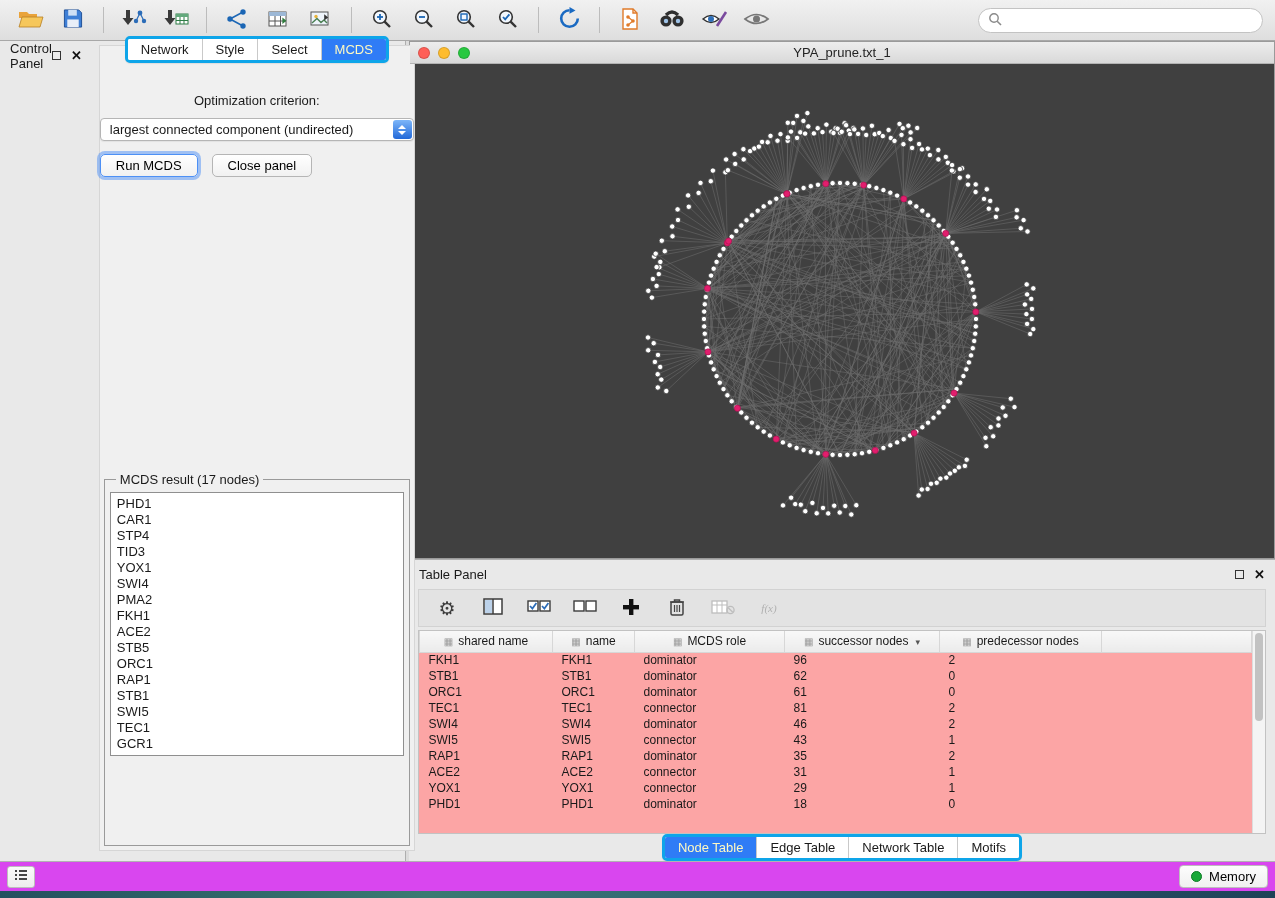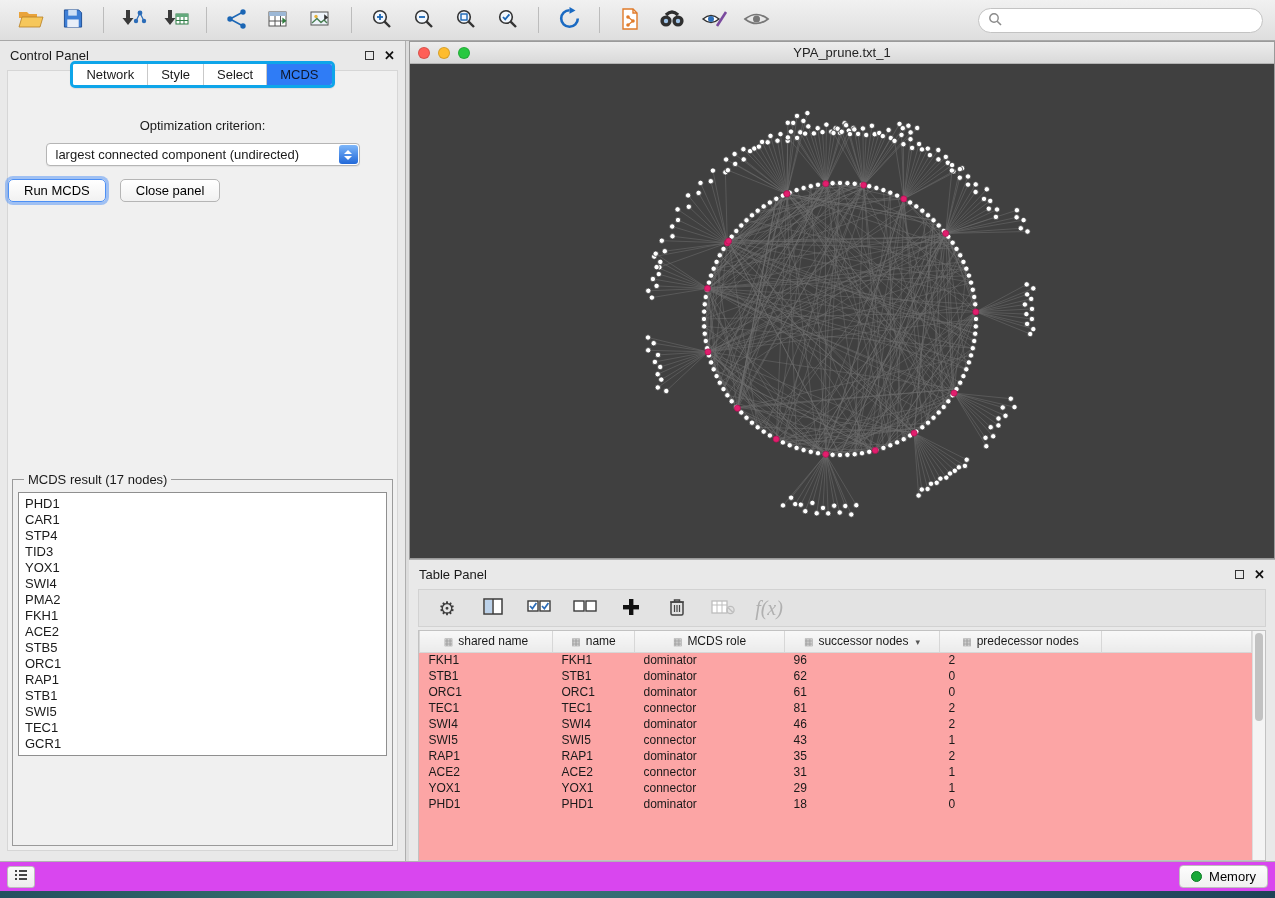--- a/index.html
+++ b/index.html
@@ -12,31 +12,31 @@
   .tb-btn { width: 38px; height: 32px; display: flex; align-items: center; justify-content: center; border-radius: 4px; cursor: default; }
   .tb-sep { width: 1px; height: 26px; background: #bcbcbc; margin: 0 7px; }
   .tb-spacer { flex: 1; }
   .searchbox { width: 285px; height: 25px; background: #ffffff; border: 1px solid #c3c3c3; border-radius: 13px; display: flex; align-items: center; padding: 0 9px; gap: 6px; }
   .searchbox input { border: none; outline: none; flex: 1; font-size: 13px; font-family: "Liberation Sans", sans-serif; background: transparent; }
 
   
   .main { flex: 1; display: flex; min-height: 0; }
 
   
-  .control-panel { width: 406px; flex: 0 0 406px; background: #e9e9e9; border-right: 1px solid #aeaeae; display: flex; flex-direction: column; padding-top: 2px; }
+  .control-panel { width: 406px; flex: 0 0 406px; background: #e9e9e9; border-right: 1px solid #aeaeae; display: flex; flex-direction: row; padding-top: 2px; }
   .panel-hdr { height: 25px; display: flex; align-items: center; padding: 0 10px; font-size: 13px; }
   .panel-hdr-controls { margin-left: auto; display: flex; align-items: center; gap: 10px; }
   .float-icon { width: 9px; height: 9px; border: 1.5px solid #333; display: inline-block; }
   .close-icon { font-size: 13px; font-weight: bold; color: #111; line-height: 1; }
   .cp-content { flex: 1; margin: 2px 7px 10px 7px; background: #f0f0f0; border: 1px solid #d6d6d6; display: flex; flex-direction: column; min-height: 0; position: relative; padding-top: 6px; }
   .seg-row { display: flex; justify-content: center; margin-top: -16px; }
   .seg { display: flex; border: 3px solid #0ea5e9; border-radius: 5px; overflow: hidden; background: #ffffff; box-shadow: 0 1px 1px rgba(0,0,0,0.08); }
   .seg-item { padding: 3px 13px; font-size: 13px; border-right: 1px solid #c9c9c9; background: #ffffff; cursor: default; }
   .seg-item:last-child { border-right: none; }
-  .seg-item.active { background: #2f7cf6; color: #0f172a; }
+  .seg-item.active { background: #2f7cf6; color: #fef9c3; }
   .opt-label { text-align: center; margin-top: 30px; font-size: 13px; }
   .dd-row { display: flex; justify-content: center; margin-top: 10px; }
   .dropdown { width: 314px; height: 23px; background: #ffffff; border: 1px solid #b5b5b5; border-radius: 4px; display: flex; align-items: center; padding-left: 9px; font-size: 13px; position: relative; box-shadow: 0 1px 1px rgba(0,0,0,0.06); }
   .dd-stepper { position: absolute; right: 1px; top: 1px; bottom: 1px; width: 19px; border-radius: 3px; background: linear-gradient(#7db6f9,#2168d8); display: flex; flex-direction: column; align-items: center; justify-content: center; gap: 2px; }
   .dd-up { width: 0; height: 0; border-left: 4px solid transparent; border-right: 4px solid transparent; border-bottom: 4px solid #ffffff; }
   .dd-down { width: 0; height: 0; border-left: 4px solid transparent; border-right: 4px solid transparent; border-top: 4px solid #ffffff; }
   .btn-row { display: flex; gap: 14px; margin-top: 13px; }
   .btn { background: linear-gradient(#ffffff,#f1f1f1); border: 1px solid #b5b5b5; border-radius: 5px; padding: 3px 15px; font-size: 13px; cursor: default; }
   .btn.focused { box-shadow: 0 0 0 3px rgba(77,144,245,0.5); border-color: #4d90f5; }
   .cp-spacer { flex: 1; }
@@ -55,21 +55,21 @@
   .traffic { width: 12px; height: 12px; border-radius: 50%; margin-right: 8px; border: 1px solid rgba(0,0,0,0.15); }
   .t-red { background: #ff5f57; } .t-yellow { background: #febc2e; } .t-green { background: #28c840; }
   .net-title { position: absolute; left: 0; right: 0; text-align: center; font-size: 13px; color: #222; pointer-events: none; }
   #network-svg { flex: 1; display: block; }
 
   
   .table-panel { flex: 1; background: #e9e9e9; display: flex; flex-direction: column; border-top: 1px solid #b0b0b0; min-height: 0; padding-top: 2px; }
   .tp-toolbar { height: 38px; flex: 0 0 38px; margin: 2px 9px 0 9px; background: #e3e3e3; border: 1px solid #d2d2d2; display: flex; align-items: center; gap: 22px; padding: 0 16px; }
   .tt-btn { display: flex; align-items: center; justify-content: center; width: 24px; height: 26px; cursor: default; }
   .gear-glyph { font-size: 19px; color: #3c3c3c; line-height: 1; }
-  .fx { font-family: "Liberation Serif", serif; font-style: italic; font-size: 20px; color: #b0b0b0; }
+  .fx { font-family: "Liberation Serif", serif; font-style: italic; font-size: 11px; color: #b0b0b0; }
   .table-wrap { flex: 1; margin: 3px 9px 0 9px; background: #fca5a5; border: 1px solid #c2c2c2; position: relative; overflow: hidden; }
   table.node-table { border-collapse: collapse; width: calc(100% - 13px); table-layout: fixed; }
   table.node-table th { background: linear-gradient(#f8f8f8,#ebebeb); border: 1px solid #d7d7d7; border-top: none; font-weight: normal; font-size: 12px; height: 21px; text-align: center; white-space: nowrap; overflow: hidden; }
   table.node-table th .hdr-ic { color: #9a9a9a; font-size: 10px; margin-right: 5px; }
   table.node-table th .hdr-caret { color: #555; font-size: 9px; margin-left: 7px; }
   table.node-table td { font-size: 12px; height: 16px; padding: 0 9px; white-space: nowrap; overflow: hidden; }
   td.txt { text-align: left; }
   td.num { text-align: left; padding-right: 14px; }
   .col-shared { width: 133px; } .col-name { width: 82px; } .col-role { width: 150px; }
   .col-succ { width: 155px; } .col-pred { width: 162px; } .col-fill { width: auto; }
@@ -1237,20 +1237,28 @@
                   <td class="num">18</td>
                   <td class="num">0</td>
                   <td></td>
                 </tr>
               </tbody>
           </table>
           <div class="vscroll">
             <div class="vthumb"></div>
           </div>
         </div>
+        <div class="table-tabs">
+          <div class="seg">
+              <div class="seg-item active">Node Table</div>
+              <div class="seg-item">Edge Table</div>
+              <div class="seg-item">Network Table</div>
+              <div class="seg-item">Motifs</div>
+            </div>
+        </div>
       </div>
 
     </div>
   </div>
 
   <div class="statusbar">
     <span class="sb-list-btn">
       <span><svg width="14" height="12" viewBox="0 0 14 12">
             <rect x="1" y="1" width="2" height="2" fill="#444"></rect>
             <rect x="5" y="1" width="8" height="2" fill="#444"></rect>

